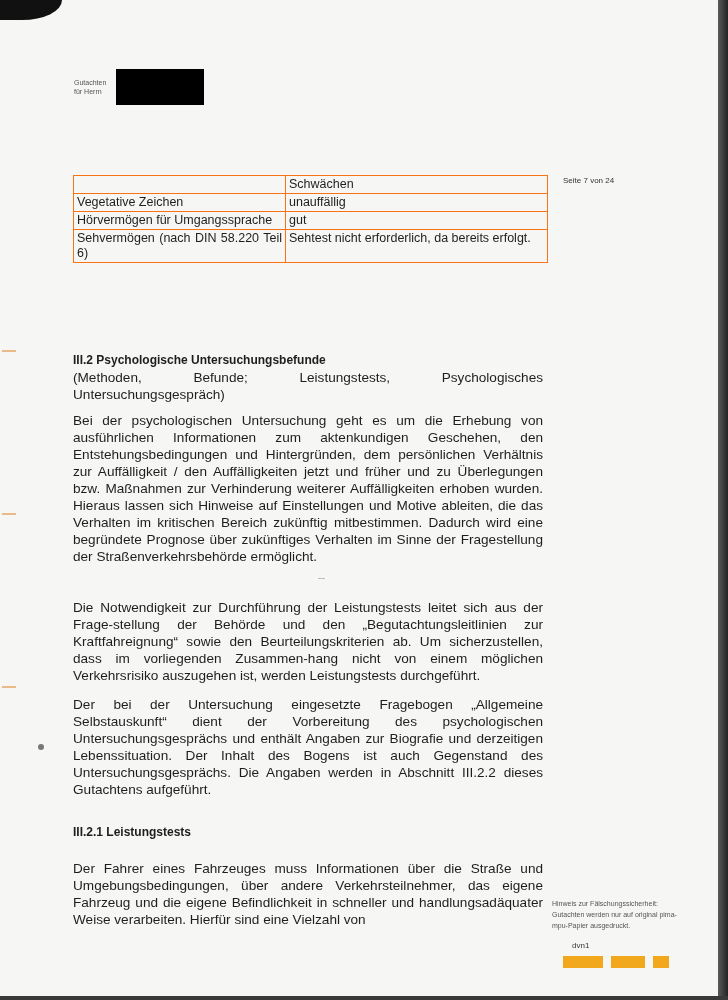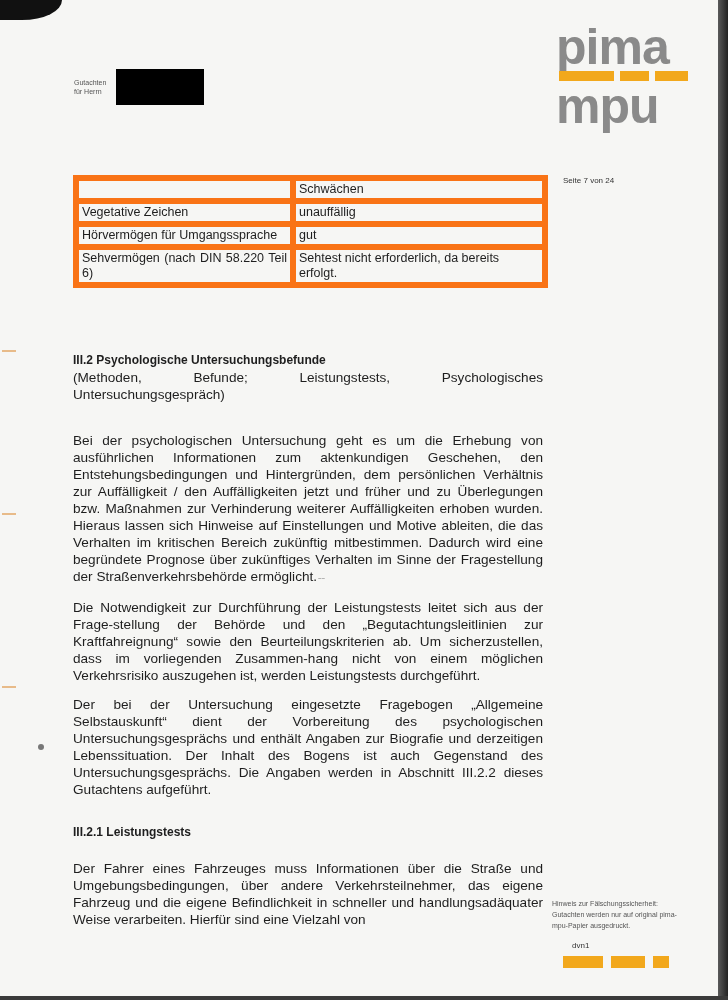--- a/index.html
+++ b/index.html
@@ -41,21 +41,21 @@
   .logo .bars { display: flex; gap: 6px; margin: 3px 0 4px 3px; }
   .logo .bar { height: 10px; background: #f2a81c; }
   .page-num {
     position: absolute; left: 563px; top: 176px; font-size: 8px; color: #333;
   }
   table.exam {
     position: absolute; left: 73px; top: 175px; width: 475px;
     border-collapse: collapse; font-size: 12.5px;
   }
   table.exam td {
-    border: 6px solid #f97316; padding: 1px 3px; vertical-align: top; line-height: 15px;
+    border: 1px solid #f97316; padding: 1px 3px; vertical-align: top; line-height: 15px;
   }
   table.exam td.c1 { width: 205px; }
   .text {
     position: absolute; left: 73px; width: 470px; font-size: 13.6px; line-height: 17px;
     text-align: justify;
   }
   .text p { margin: 0; }
   .h { font-weight: bold; font-size: 12px; }
   .marg-mark {
     position: absolute; left: 2px; width: 14px; height: 2px; background: #e3a35b; opacity: .7;
@@ -74,29 +74,20 @@
 
 <div class="page">
   <div class="torn-corner2"></div>
 
   <div class="header-small">
     <div>Gutachten</div>
     <div>für Herrn</div>
   </div>
   <div class="redaction"></div>
 
-  <div class="logo">
-    <div class="word">pima</div>
-    <div class="bars">
-      <div class="bar" style="width:56px"></div>
-      <div class="bar" style="width:30px"></div>
-      <div class="bar" style="width:34px"></div>
-    </div>
-    <div class="word">mpu</div>
-  </div>
 
   <div class="page-num">Seite 7 von 24</div>
 
   <table class="exam">
     <tbody>
         <tr>
       <td class="c1"></td>
       <td>Schwächen</td>
     </tr>
     <tr>
@@ -113,21 +104,21 @@
     </tr>
   </tbody>
     </table>
 
 
   <div class="text" style="top:352px">
     <p class="h">III.2 Psychologische Untersuchungsbefunde</p>
     <p>(Methoden, Befunde; Leistungstests, Psychologisches Untersuchungsgespräch)</p>
   </div>
 
-  <div class="text" style="top:432px">
+  <div class="text" style="top:412px">
     <p>Bei der psychologischen Untersuchung geht es um die Erhebung von ausführlichen Informationen zum aktenkundigen Geschehen, den Entstehungsbedingungen und Hintergründen, dem persönlichen Verhältnis zur Auffälligkeit / den Auffälligkeiten jetzt und früher und zu Überlegungen bzw. Maßnahmen zur Verhinderung weiterer Auffälligkeiten erhoben wurden. Hieraus lassen sich Hinweise auf Einstellungen und Motive ableiten, die das Verhalten im kritischen Bereich zukünftig mitbestimmen. Dadurch wird eine begründete Prognose über zukünftiges Verhalten im Sinne der Fragestellung der Straßenverkehrsbehörde ermöglicht.</p>
   </div>
 
   <div class="text" style="top:599px">
     <p>Die Notwendigkeit zur Durchführung der Leistungstests leitet sich aus der Frage-stellung der Behörde und den „Begutachtungsleitlinien zur Kraftfahreignung“ sowie den Beurteilungskriterien ab. Um sicherzustellen, dass im vorliegenden Zusammen-hang nicht von einem möglichen Verkehrsrisiko auszugehen ist, werden Leistungstests durchgeführt.</p>
   </div>
 
   <div class="text" style="top:696px">
     <p>Der bei der Untersuchung eingesetzte Fragebogen „Allgemeine Selbstauskunft“ dient der Vorbereitung des psychologischen Untersuchungsgesprächs und enthält Angaben zur Biografie und derzeitigen Lebenssituation. Der Inhalt des Bogens ist auch Gegenstand des Untersuchungsgesprächs. Die Angaben werden in Abschnitt III.2.2 dieses Gutachtens aufgeführt.</p>
   </div>

